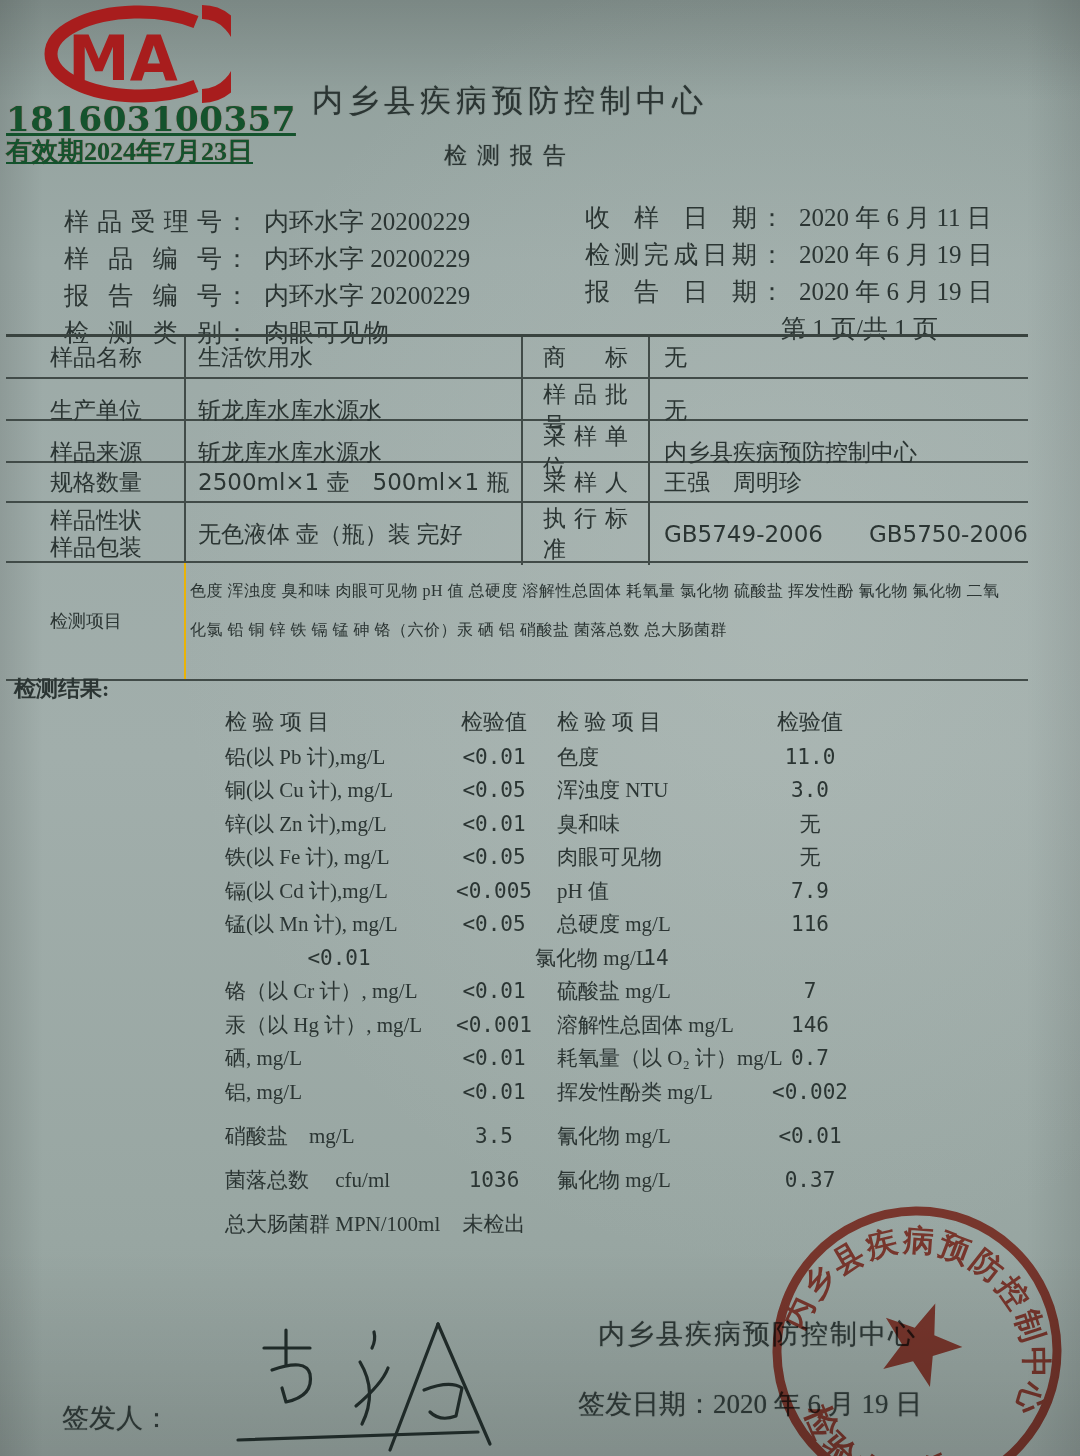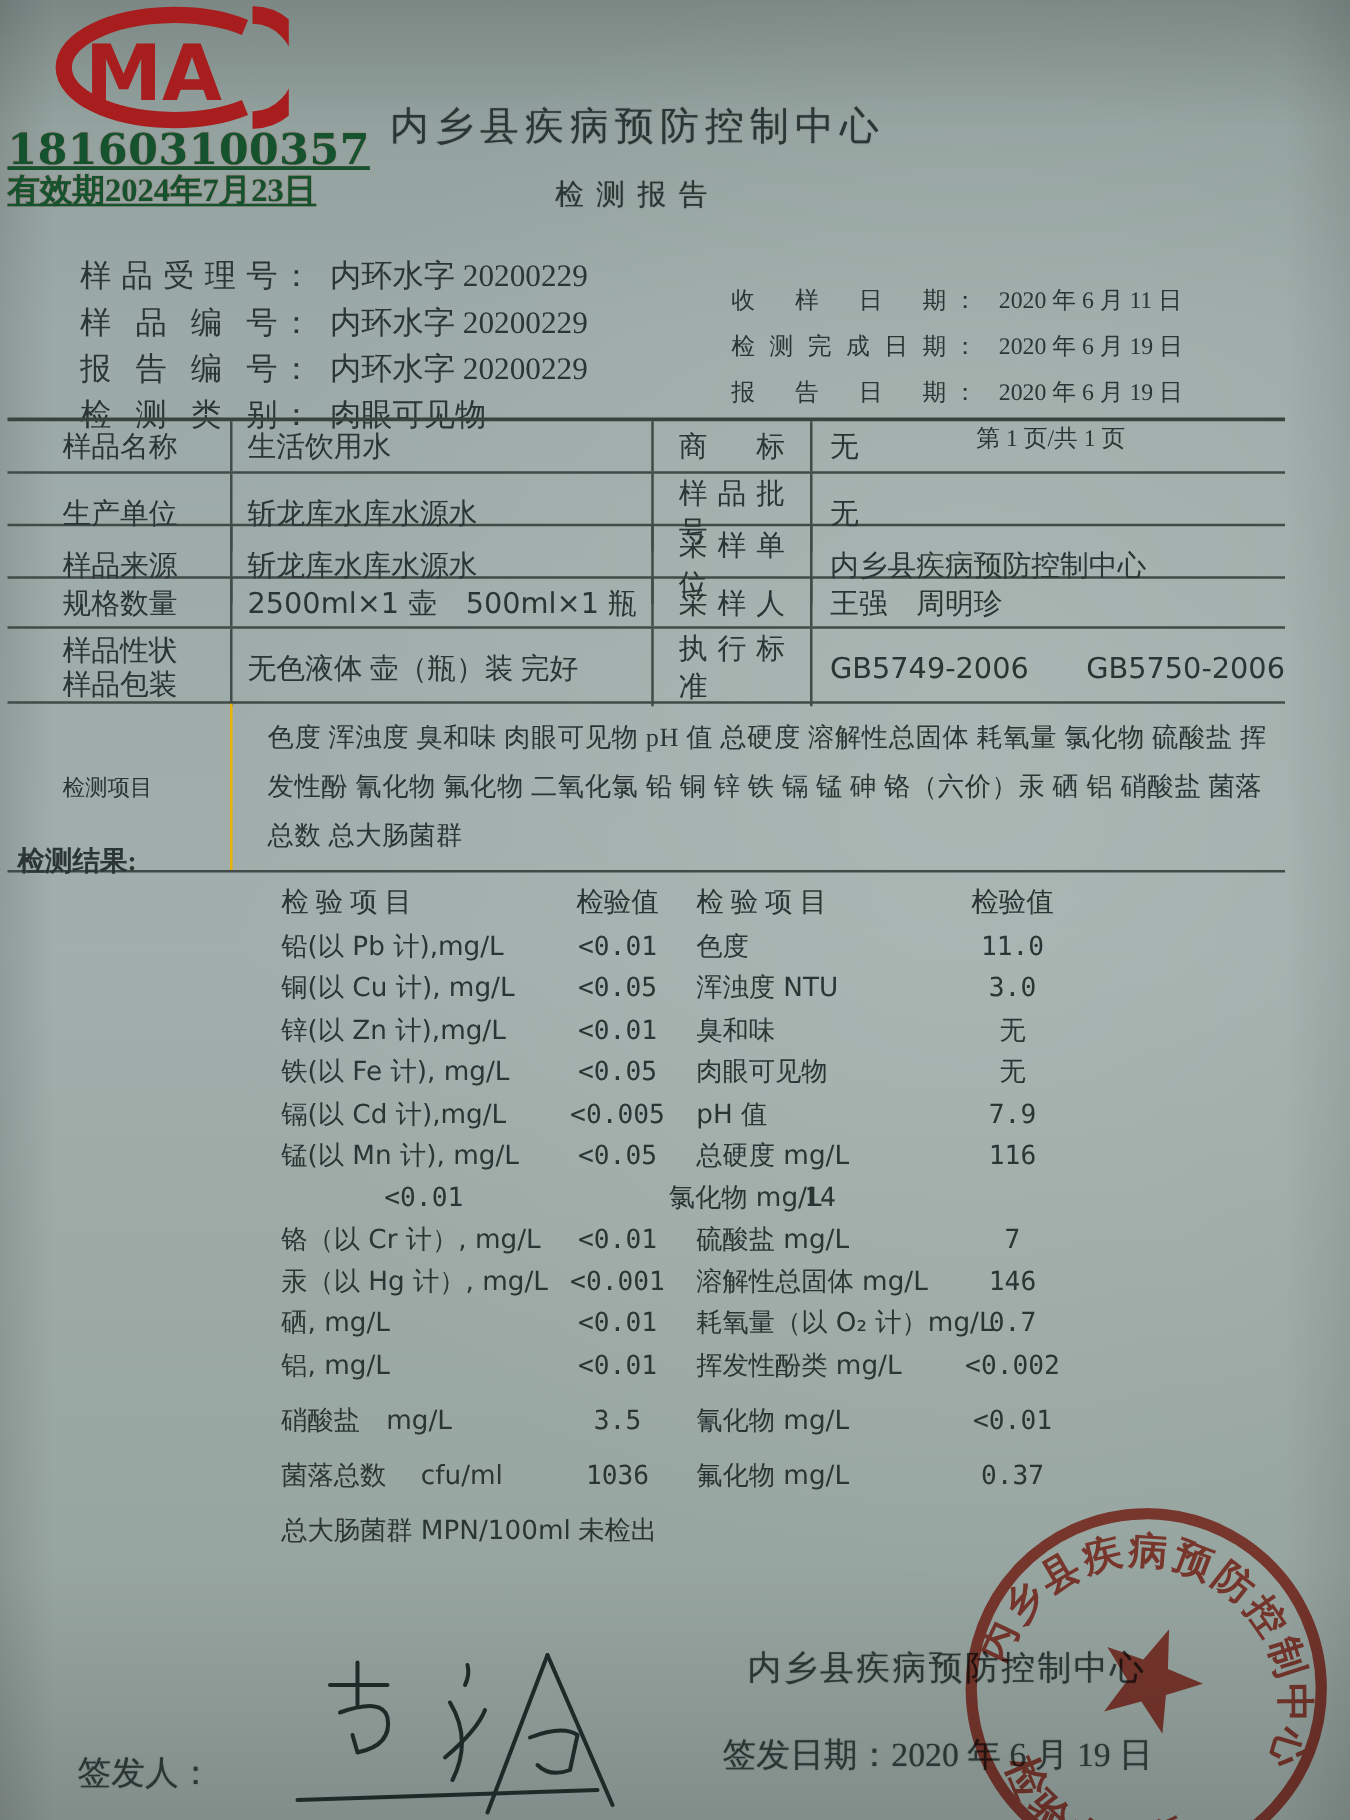--- a/index.html
+++ b/index.html
@@ -23,21 +23,21 @@
     text-shadow:0 0 1px rgba(168,29,29,.6);}
   .cma .valid{font-weight:bold;font-size:26px;line-height:32px;letter-spacing:0px;
     text-shadow:0 0 1px rgba(168,29,29,.6);}
 
   
   .org-title{left:0;top:80px;width:1020px;text-align:center;font-size:31px;letter-spacing:5px;font-weight:500;}
   .report-title{left:0;top:140px;width:1020px;text-align:center;font-size:23px;letter-spacing:10px;font-weight:500;}
 
   
   .meta-left{left:64px;top:203px;width:470px;font-size:25px;}
-  .meta-right{left:585px;top:222px;width:440px;font-size:19px;}
+  .meta-right{left:585px;top:199px;width:440px;font-size:25px;}
   .meta-line{display:flex;line-height:37px;white-space:nowrap;}
   .meta-left  .ml{width:158px;text-align:justify;text-align-last:justify;}
   .meta-right .ml{width:172px;text-align:justify;text-align-last:justify;}
   .colon{width:30px;text-align:center;}
   .mv{margin-left:12px;}
   .page-no{padding-left:196px;}
 
   
   .info-table{left:6px;top:334px;width:1022px;border-top:3px solid #39433f;}
   .irow{display:grid;grid-template-columns:180px 337px 127px 1fr;border-bottom:2px solid #414b48;}
@@ -45,28 +45,28 @@
   .irow .c1{padding-left:44px;border-right:2px solid #414b48;}
   .irow .c2{padding-left:12px;border-right:2px solid #414b48;}
   .irow .c3{border-right:2px solid #414b48;padding:0 20px;}
   .irow .c3 span{width:100%;text-align:justify;text-align-last:justify;}
   .irow .c4{padding-left:14px;}
   .h40{height:40px;} .h38{height:38px;}
   .h58{height:58px;}
   .c1.two-line{flex-direction:column;justify-content:center;align-items:flex-start;line-height:27px;}
   .items-row{display:grid;grid-template-columns:180px 1fr;border-bottom:2px solid #414b48;min-height:116px;}
   .items-row .c1{display:flex;align-items:center;padding-left:44px;border-right:2px solid #eab308;font-size:18px;}
-  .items-row .c2{padding:8px 14px 8px 28px;font-size:21px;line-height:39px;letter-spacing:.5px;}
+  .items-row .c2{padding:8px 14px 8px 4px;font-size:16px;line-height:39px;letter-spacing:.5px;}
   .mono-like{font-family:"DejaVu Sans","Liberation Sans",sans-serif;font-size:21px;}
 
   
   .results-label{left:14px;top:674px;font-size:22px;font-weight:600;}
   .results{left:225px;top:704px;width:640px;font-size:21px;font-family:"DejaVu Sans","Liberation Sans",sans-serif;}
   .result-row{display:grid;grid-template-columns:228px 82px 22px 198px 110px;height:33.5px;align-items:center;}
-  .result-row .rc1,.result-row .rc3{text-align:left;white-space:nowrap;}
+  .result-row .rc1,.result-row .rc3{text-align:left;white-space:nowrap;font-family:Liberation Serif, serif;}
   .result-row .rc2,.result-row .rc4{text-align:center;font-family:"DejaVu Sans Mono","Liberation Mono",monospace;}
   .result-row.header{font-family:"Liberation Serif","DejaVu Serif",serif;font-size:22px;height:36px;}
   .result-row.header .rc2,.result-row.header .rc4{font-family:"Liberation Serif","DejaVu Serif",serif;}
   .result-row.spaced{margin-top:10.5px;}
 
   
   .footer-org{left:598px;top:1316px;font-size:27px;letter-spacing:2px;}
   .issue-date{left:578px;top:1386px;font-size:27px;white-space:nowrap;}
   .issuer{left:62px;top:1400px;font-size:27px;}
   .signature{left:228px;top:1318px;}

